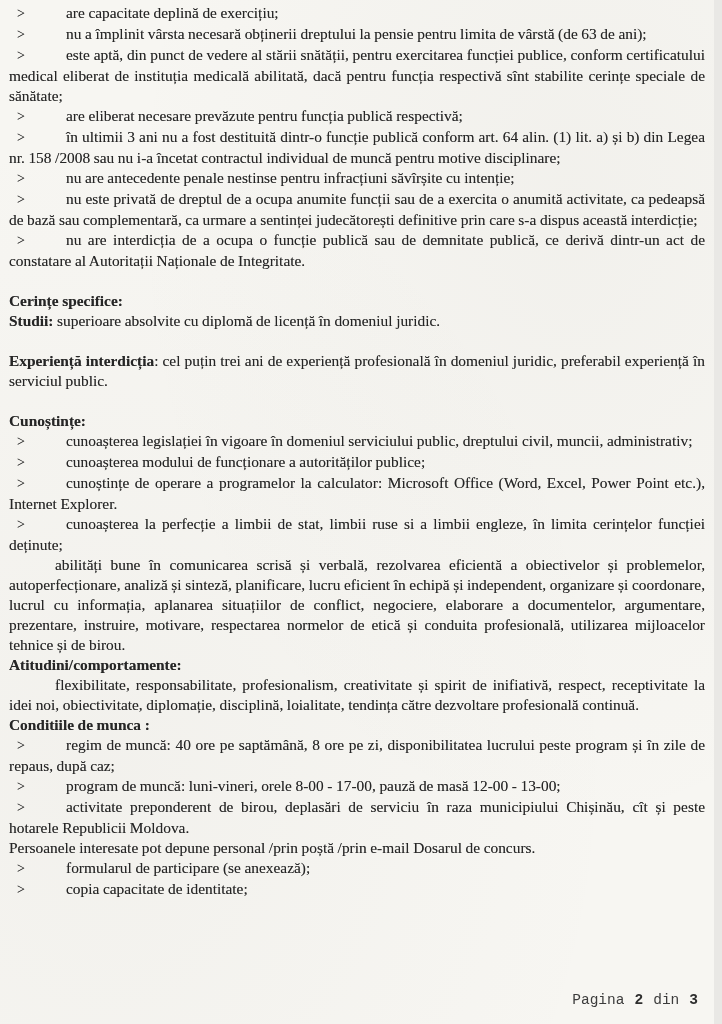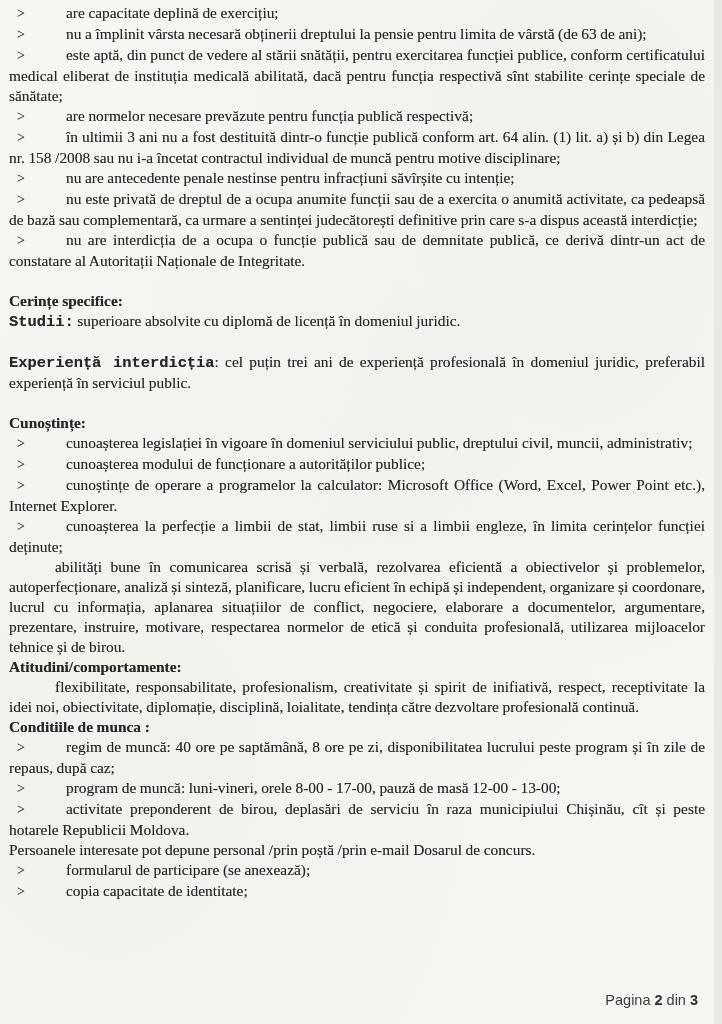--- a/index.html
+++ b/index.html
@@ -27,46 +27,46 @@
   .bullet { text-align:justify; }
   .marker {
     display:inline-block;
     width:57px;
     padding-left:8px;
     box-sizing:border-box;
     font-size:14px;
   }
   .heading { font-weight:bold; }
   .labeled { text-align:justify; }
-  .labeled b { font-weight:bold;font-family:Liberation Mono, monospace; }
+  .labeled b { font-weight:bold; }
   .indent { text-align:justify; text-indent:46px; }
   .boldpara { font-weight:normal; }
   .gap { height:20px; }
   .footer {
     position:absolute;
     top:990px; right:16px;
-    font-family:Liberation Sans, sans-serif;
+    font-family:Liberation Mono, monospace;
     font-size:14.5px;
     color:#3c3c3c;
     text-shadow:none;
     display:flex;
-    gap:4px;
+    gap:10px;
     align-items:baseline;
   }
   .footer .num { font-weight:bold; color:#2e2e2e; }
 </style>
 </head>
 <body>
 
 <div class="page">
   <div class="doc" id="doc">
       <p class="bullet"><span class="marker">&gt;</span><span>are capacitate deplină de exercițiu;</span></p>
       <p class="bullet"><span class="marker">&gt;</span><span>nu a împlinit vârsta necesară obținerii dreptului la pensie pentru limita de vârstă (de 63 de ani);</span></p>
       <p class="bullet"><span class="marker">&gt;</span><span>este aptă, din punct de vedere al stării snătății, pentru exercitarea funcției publice, conform certificatului medical eliberat de instituția medicală abilitată, dacă pentru funcția respectivă sînt stabilite cerințe speciale de sănătate;</span></p>
-      <p class="bullet"><span class="marker">&gt;</span><span>are normelor necesare prevăzute pentru funcția publică respectivă;</span></p>
+      <p class="bullet"><span class="marker">&gt;</span><span>are eliberat necesare prevăzute pentru funcția publică respectivă;</span></p>
       <p class="bullet"><span class="marker">&gt;</span><span>în ultimii 3 ani nu a fost destituită dintr-o funcție publică conform art. 64 alin. (1) lit. a) și b) din Legea nr. 158 /2008 sau nu i-a încetat contractul individual de muncă pentru motive disciplinare;</span></p>
       <p class="bullet"><span class="marker">&gt;</span><span>nu are antecedente penale nestinse pentru infracțiuni săvîrșite cu intenție;</span></p>
       <p class="bullet"><span class="marker">&gt;</span><span>nu este privată de dreptul de a ocupa anumite funcții sau de a exercita o anumită activitate, ca pedeapsă de bază sau complementară, ca urmare a sentinței judecătorești definitive prin care s-a dispus această interdicție;</span></p>
       <p class="bullet"><span class="marker">&gt;</span><span>nu are interdicția de a ocupa o funcție publică sau de demnitate publică, ce derivă dintr-un act de constatare al Autoritații Naționale de Integritate.</span></p>
       <div class="gap"></div>
       <p class="heading">Cerințe specifice:</p>
       <p class="labeled"><b>Studii:</b><span> superioare absolvite cu diplomă de licență în domeniul juridic.</span></p>
       <div class="gap"></div>
       <p class="labeled"><b>Experiență interdicția</b><span>: cel puțin trei ani de experiență profesională în domeniul juridic, preferabil experiență în serviciul public.</span></p>
       <div class="gap"></div>

